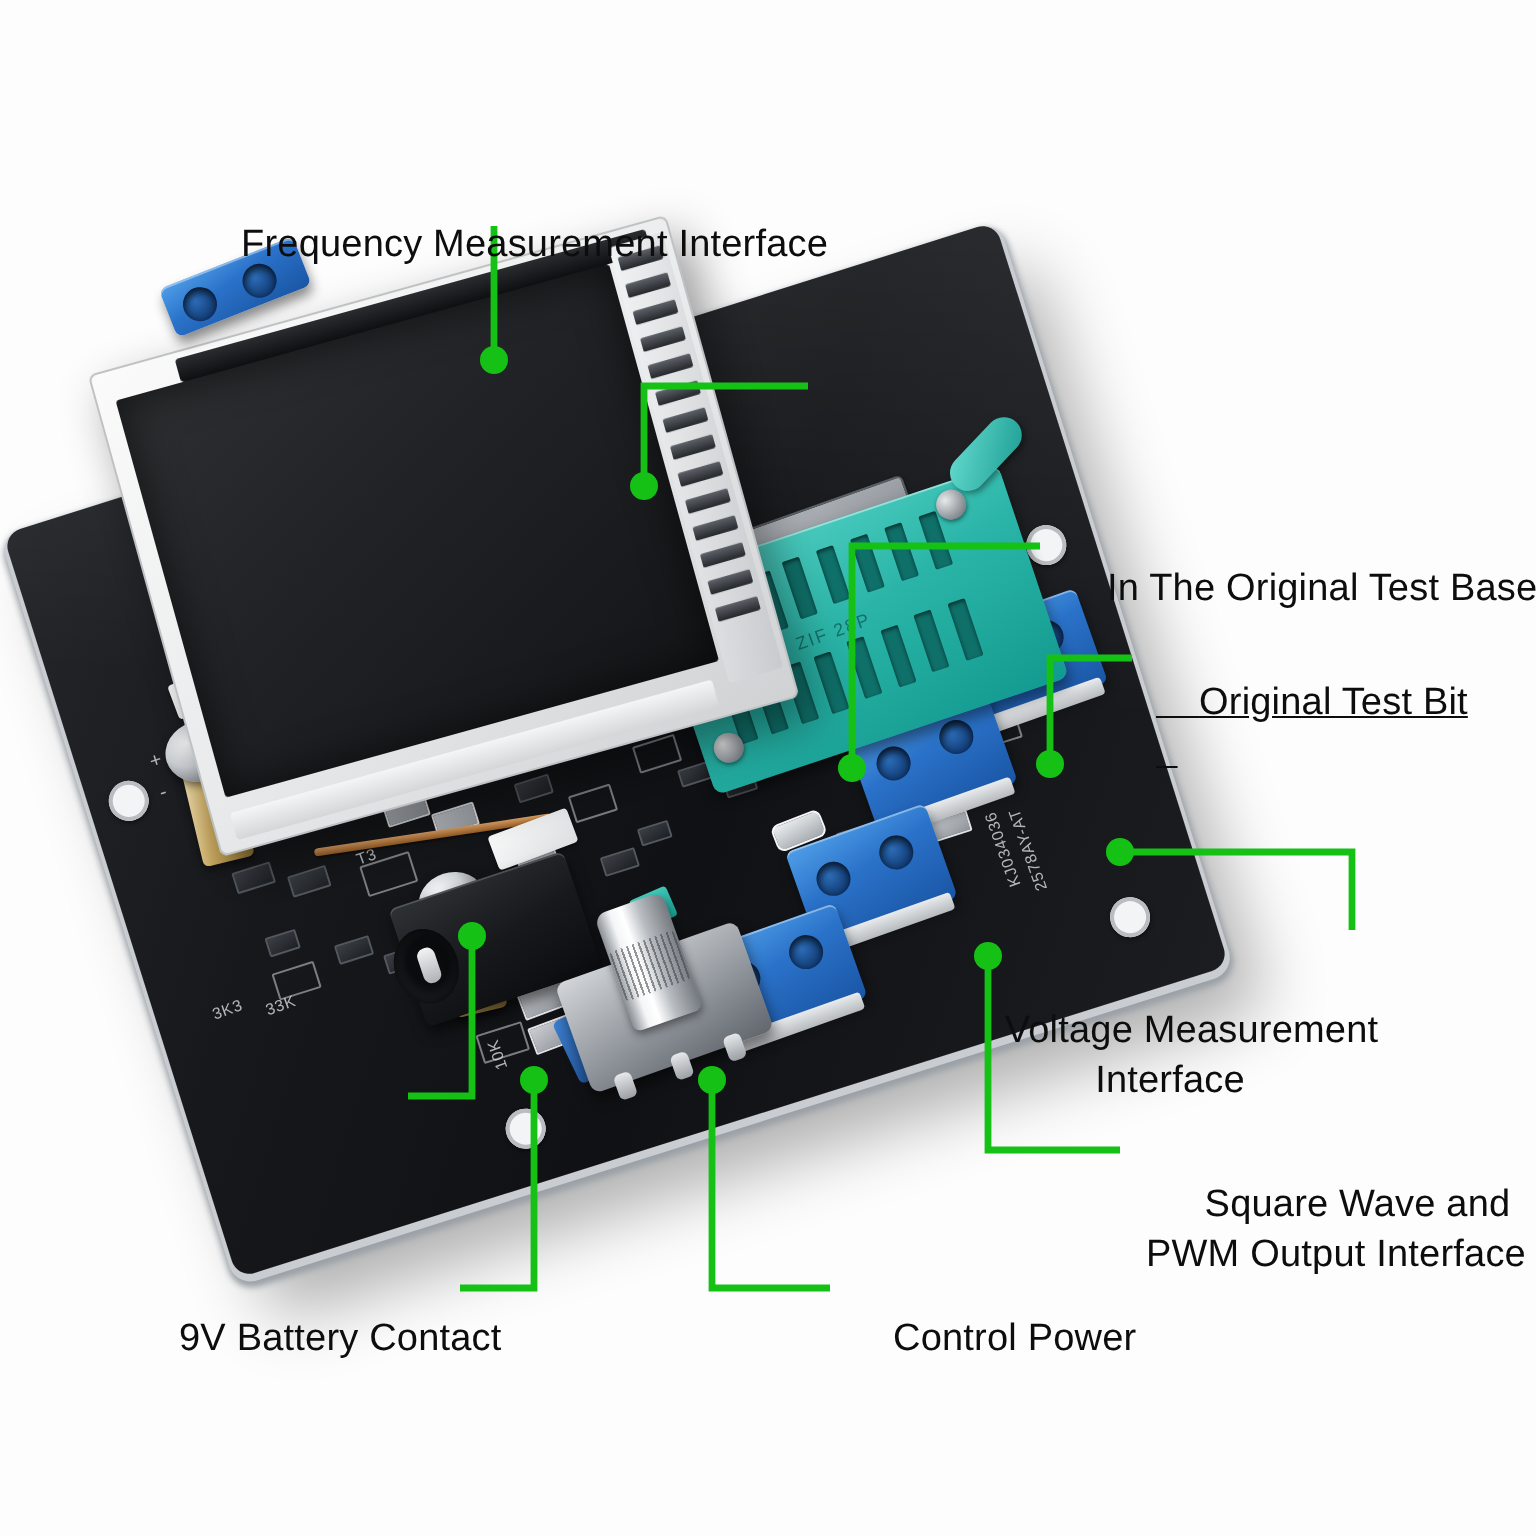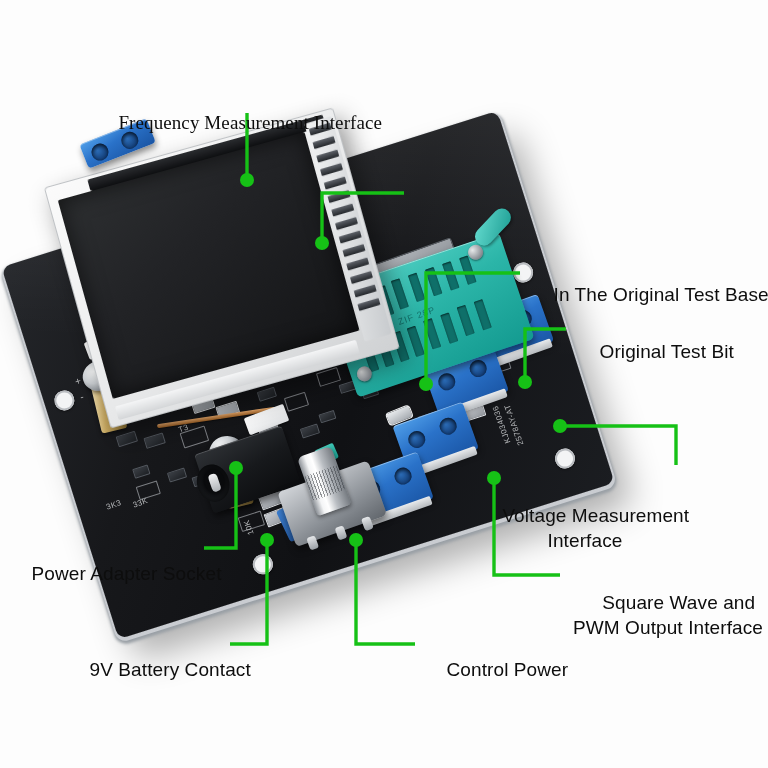--- a/index.html
+++ b/index.html
@@ -606,38 +606,35 @@
         <circle cx="426" cy="384" r="7"></circle>
         <circle cx="525" cy="382" r="7"></circle>
         <circle cx="560" cy="426" r="7"></circle>
         <circle cx="494" cy="478" r="7"></circle>
         <circle cx="236" cy="468" r="7"></circle>
         <circle cx="267" cy="540" r="7"></circle>
         <circle cx="356" cy="540" r="7"></circle>
       </g>
   </svg>
 
-  <div class="label" style="left: 99px; top: 85px; font-family: Liberation Serif, serif;">
+  <div class="label" style="left: 99px; top: 85px;">
     <span>Frequency Measurement Interface</span>
   </div>
   <div class="label" style="left: 532px; top: 257px;">
     <span>In The Original Test Base</span>
   </div>
-  <div class="label" style="left: 578px; top: 314px;">
+  <div class="label" style="left: 578px; top: 314px; text-decoration: underline;">
     <span>Original Test Bit</span>
   </div>
   <div class="label center" style="left: 573px; top: 565px;">
     <span>Square Wave and<br>PWM Output Interface</span>
   </div>
   <div class="label center" style="left: 585px; top: 478px; transform: translateX(-50%);">
     <span>Voltage Measurement<br>Interface</span>
   </div>
-  <div class="label" style="left: 10px; top: 536px;">
-    <span>Power Adapter Socket</span>
-  </div>
   <div class="label" style="left: 68px; top: 632px;">
     <span>9V Battery Contact</span>
   </div>
   <div class="label" style="left: 425px; top: 632px;">
     <span>Control Power</span>
   </div>
 
 </div>
 
 </body></html>

